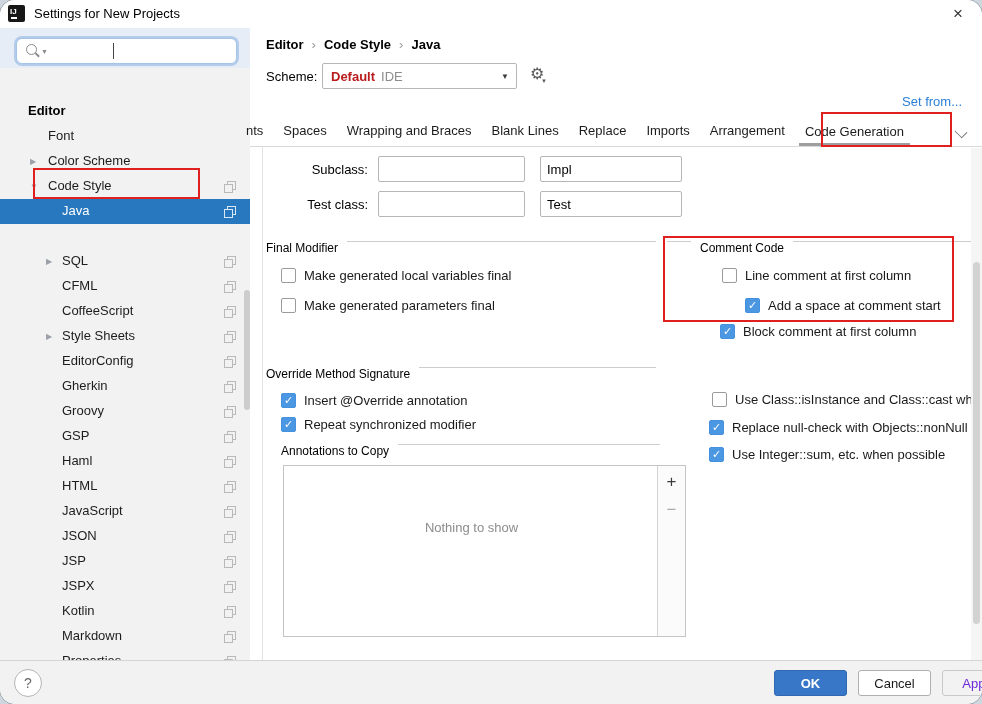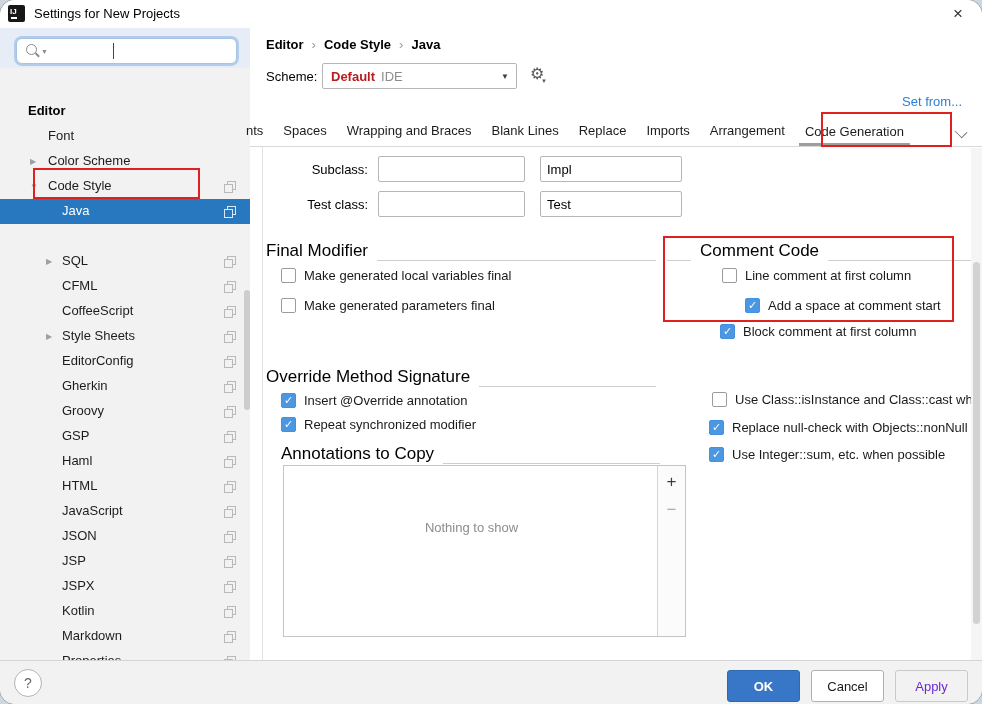--- a/index.html
+++ b/index.html
@@ -51,21 +51,21 @@
   .tab{font-size:13px;color:#1c1c1c;padding:2px 0 6px 0;flex:none;}
   .tab.selected{padding:2px 6px 14px 6px;margin:1px -6px;border-bottom:3px solid #9e9e9e;}
   #tab-overflow{position:absolute;left:956px;top:127px;width:9px;height:9px;border-right:1.5px solid #6f6f6f;border-bottom:1.5px solid #6f6f6f;transform:rotate(45deg) scale(1,.8);}
   #tab-sep-line{position:absolute;left:250px;top:146px;width:732px;height:1px;background:#d9d9d9;}
   #panel-left-line{position:absolute;left:262px;top:147px;width:1px;height:513px;background:#e2e2e2;}
   
   .flabel{position:absolute;width:112px;text-align:right;font-size:13px;color:#000;}
   .tinput{position:absolute;width:147px;height:26px;border:1px solid #b6b6b6;border-radius:2px;background:#fff;box-sizing:border-box;
           font-size:13px;color:#000;padding:0 6px;font-family:"Liberation Sans","DejaVu Sans",sans-serif;outline:none;}
   
-  .sect{position:absolute;display:flex;align-items:flex-end;font-size:17px;color:#000;white-space:nowrap;}
+  .sect{position:absolute;display:flex;align-items:flex-start;font-size:12px;color:#000;white-space:nowrap;}
   .sect .rule{flex:1;height:1px;background:#cecece;margin-left:9px;}
   .sect .stub{width:24px;height:1px;background:#cecece;margin-right:9px;}
   
   .cbrow{position:absolute;display:flex;align-items:center;gap:8px;font-size:13px;color:#1a1a1a;white-space:nowrap;}
   .cb{width:15px;height:15px;box-sizing:border-box;border:1px solid #9b9b9b;border-radius:2px;background:#fff;flex:none;
       display:flex;align-items:center;justify-content:center;}
   .cb.on{background:#4b97e2;border-color:#4391e0;color:#fff;font-size:11px;font-weight:bold;line-height:1;}
   
   #anno-box{position:absolute;left:283px;top:465px;width:403px;height:172px;border:1px solid #c4c4c4;background:#fff;box-sizing:border-box;}
   #anno-toolbar{position:absolute;right:0;top:0;width:27px;height:100%;border-left:1px solid #d4d4d4;background:#fbfbfb;}
@@ -74,22 +74,22 @@
   #anno-empty{position:absolute;left:0;top:54px;width:375px;text-align:center;font-size:13px;color:#8c8c8c;}
   
   .redbox{position:absolute;border:2px solid #e01f1f;pointer-events:none;}
   
   #content-scroll-track{position:absolute;left:971px;top:148px;width:11px;height:512px;background:#f5f5f5;}
   #content-scroll-thumb{position:absolute;left:973px;top:262px;width:7px;height:362px;background:#d2d2d2;border-radius:4px;}
   
   #footer{position:absolute;left:0;top:660px;width:982px;height:44px;background:#f2f2f2;border-top:1px solid #d5d5d5;box-sizing:border-box;}
   #help-btn{position:absolute;left:14px;top:8px;width:26px;height:26px;border:1px solid #b3b3b3;border-radius:50%;background:#fff;
             display:flex;align-items:center;justify-content:center;font-size:14px;color:#666;}
-  .btn{position:absolute;top:9px;width:73px;height:32px;border-radius:3px;display:flex;align-items:center;justify-content:center;
-       font-size:13px;box-sizing:border-box;}
+  .btn{position:absolute;top:9px;width:73px;height:26px;border-radius:3px;display:flex;align-items:center;justify-content:center;
+       font-size:13px;box-sizing:border-box;margin-left:47px;}
   #ok-btn{left:727px;background:#3876c7;border:1px solid #3068b2;color:#fff;font-weight:bold;}
   #cancel-btn{left:811px;background:#fff;border:1px solid #b0b0b0;color:#1a1a1a;}
   #apply-btn{left:895px;background:#f2f2f2;border:1px solid #c9c9c9;color:#6d28d9;}
 </style>
 </head>
 <body>
 
 <div id="window">
 
   <div id="titlebar">

